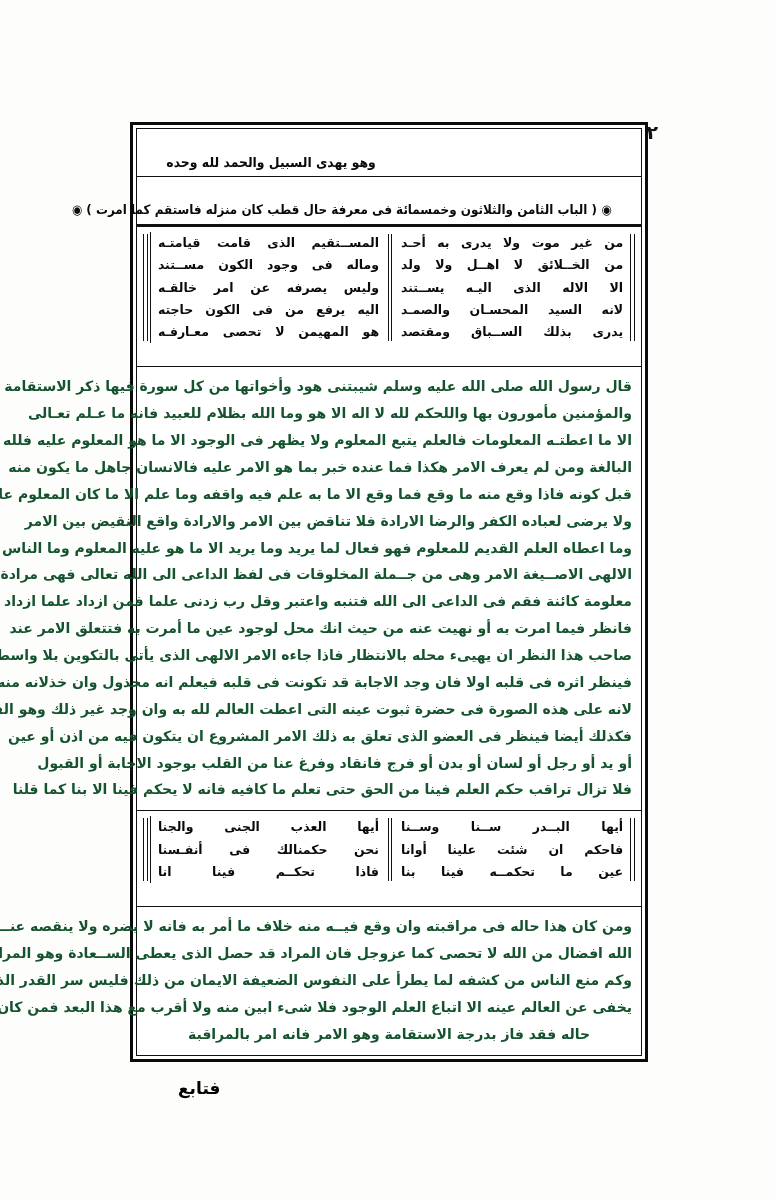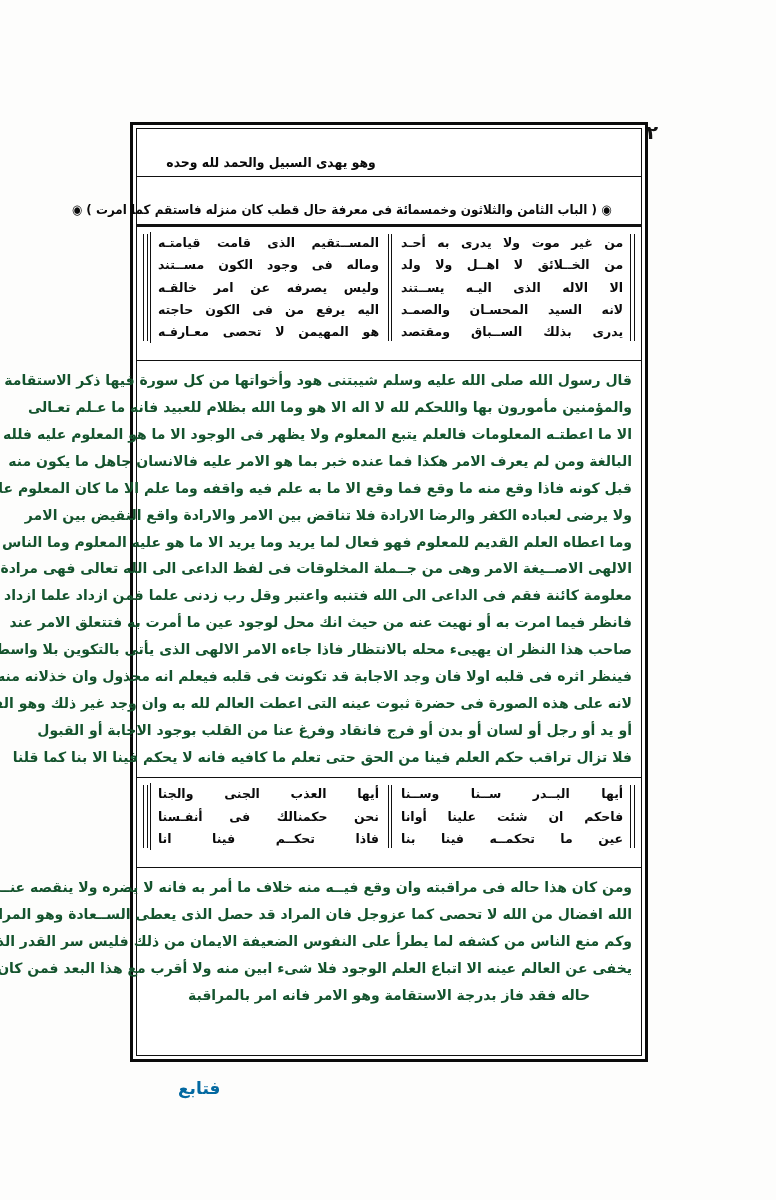--- a/index.html
+++ b/index.html
@@ -97,21 +97,21 @@
   .chapter-row .line-text {
     font-size: 13px;
     text-align: center;
   }
 
   
   .verse-table {
     display: flex;
     flex-direction: row-reverse;
     direction: rtl;
-    padding: 5px 6px 17px 6px;
+    padding: 5px 6px 23px 6px;
     box-sizing: border-box;
   }
   .verse-col {
     flex: 1 1 50%;
     display: flex;
     flex-direction: column;
     justify-content: center;
     box-sizing: border-box;
     padding: 0 7px;
   }
@@ -184,21 +184,21 @@
   }
   .prose-line.last-line > span { width: auto; }
 
   
   .catchword {
     position: absolute;
     left: 178px;
     top: 1078px;
     font-size: 17px;
     font-weight: bold;
-    color: #0369a1;
+    color: #000000;
     direction: rtl;
     font-family: "DejaVu Sans", sans-serif;
   }
 </style>
 </head>
 <body>
 
 <div class="page-scan"></div>
 
 <div class="folio-number">٢٣٢</div>
@@ -241,20 +241,21 @@
       <div class="prose-line"><span>البالغة ومن لم يعرف الامر هكذا فما عنده خبر بما هو الامر عليه فالانسان جاهل ما يكون منه</span></div>
       <div class="prose-line"><span>قبل كونه فاذا وقع منه ما وقع فما وقع الا ما به علم فيه واقفه وما علم الا ما كان المعلوم عليه فصح قوله</span></div>
       <div class="prose-line"><span>ولا يرضى لعباده الكفر والرضا الارادة فلا تناقض بين الامر والارادة واقع النقيض بين الامر</span></div>
       <div class="prose-line"><span>وما اعطاه العلم القديم للمعلوم فهو فعال لما يريد وما يريد الا ما هو عليه المعلوم وما الناس الامر</span></div>
       <div class="prose-line"><span>الالهى الاصــيغة الامر وهى من جــملة المخلوقات فى لفظ الداعى الى الله تعالى فهى مرادة</span></div>
       <div class="prose-line"><span>معلومة كائنة فقم فى الداعى الى الله فتنبه واعتبر وقل رب زدنى علما فمن ازداد علما ازداد حكما</span></div>
       <div class="prose-line"><span>فانظر فيما امرت به أو نهيت عنه من حيث انك محل لوجود عين ما أمرت به فتتعلق الامر عند</span></div>
       <div class="prose-line"><span>صاحب هذا النظر ان يهيىء محله بالانتظار فاذا جاءه الامر الالهى الذى يأتى بالتكوين بلا واسطة</span></div>
       <div class="prose-line"><span>فينظر اثره فى قلبه اولا فان وجد الاجابة قد تكونت فى قلبه فيعلم انه محذول وان خذلانه منه</span></div>
       <div class="prose-line"><span>لانه على هذه الصورة فى حضرة ثبوت عينه التى اعطت العالم لله به وان وجد غير ذلك وهو القبول</span></div>
+      <div class="prose-line"><span>فكذلك أيضا فينظر فى العضو الذى تعلق به ذلك الامر المشروع ان يتكون فيه من اذن أو عين</span></div>
       <div class="prose-line"><span>أو يد أو رجل أو لسان أو بدن أو فرج فانقاد وفرغ عنا من القلب بوجود الاجابة أو القبول</span></div>
       <div class="prose-line"><span>فلا تزال تراقب حكم العلم فينا من الحق حتى تعلم ما كافيه فانه لا يحكم فينا الا بنا كما قلنا</span></div>
     </div>
 
     <div class="band verse-table">
       <div class="verse-rail-right"></div>
       <div class="verse-col col-right">
         <div class="verse-line"><span class="stretch">أيها العذب الجنى والجنا</span></div>
         <div class="verse-line"><span class="stretch">نحن حكمنالك فى أنفـسنا</span></div>
         <div class="verse-line"><span class="stretch">فاذا تحكــم فينا انا</span></div>

